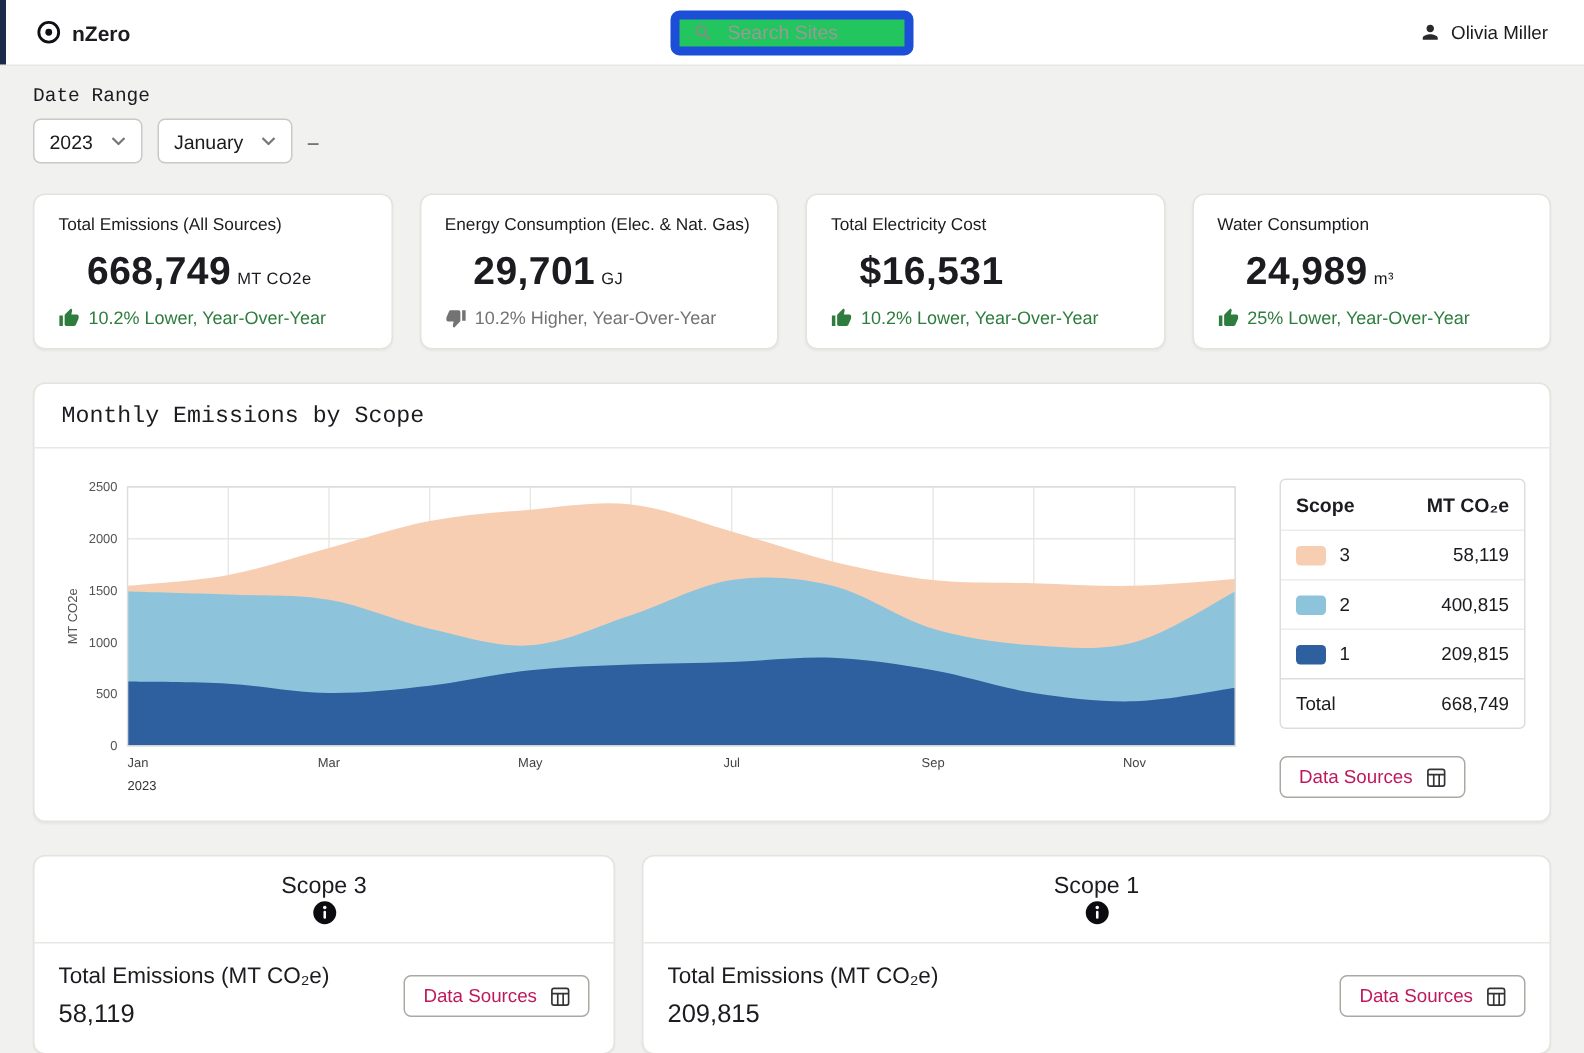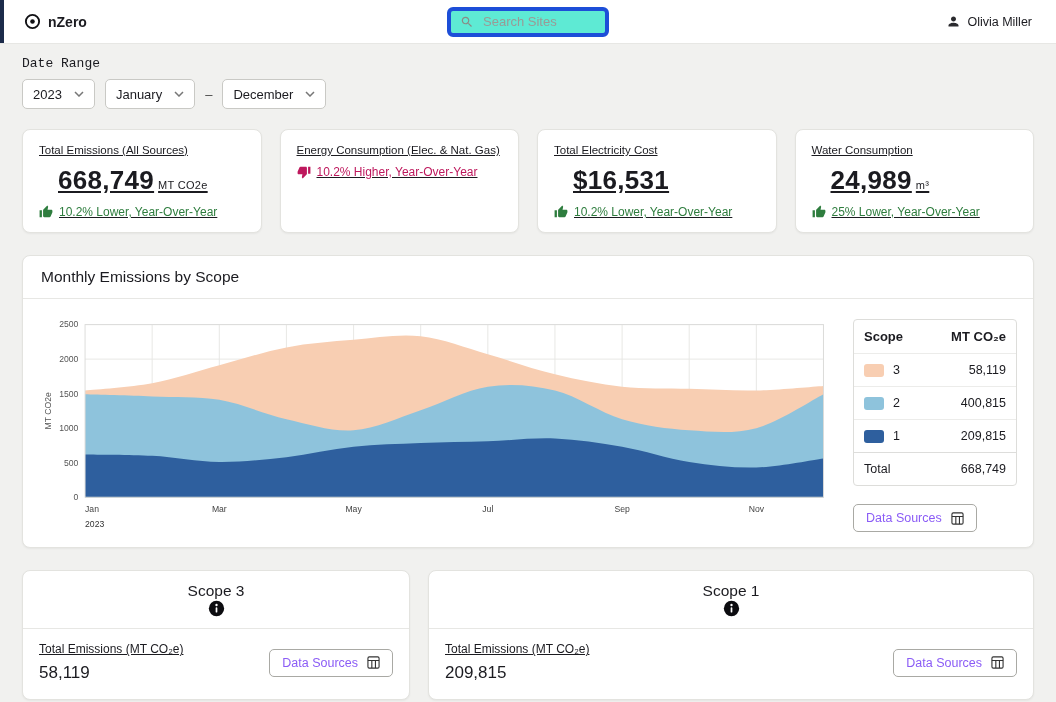--- a/index.html
+++ b/index.html
@@ -16,82 +16,82 @@
     position:relative; height:44px; background:#fff;
     border-bottom:1px solid #e7e7e4;
     display:flex; align-items:center; padding:0 24px;
   }
   .accent { position:absolute; left:0; top:0; width:4px; height:43px; background:#1c2b4a; }
   .brand { display:flex; align-items:center; gap:7px; font-size:14px; font-weight:700; cursor:pointer; }
   .search {
     position:absolute; left:50%; transform:translateX(-50%);
     display:flex; align-items:center; gap:7px;
     width:162px; height:30px; padding:0 9px;
-    background:#5eead4; border:4px solid #1d4ed8; border-radius:6px;
+    background:#22c55e; border:6px solid #1d4ed8; border-radius:6px;
   }
   .search input { border:0; outline:0; flex:1; min-width:0; font-size:13px; color:#333; background:transparent; font-family:inherit; }
   .search input::placeholder { color:#9a9a96; }
   .user { margin-left:auto; display:flex; align-items:center; gap:6px; font-size:12.5px; cursor:pointer; }
 
   
   main { padding:12px 22px 0; }
   h1 { margin:8px 0 16px; font-size:21px; font-weight:700; }
   .dr-label { font-size:13px; margin-bottom:8px;font-family:Liberation Mono, monospace; }
   .dr-row { display:flex; align-items:center; gap:10px; margin-bottom:20px; }
   .select {
     display:flex; align-items:center; gap:12px; height:30px; padding:0 10px;
     background:#fff; border:1px solid #c9c9c5; border-radius:5px;
     font-size:13px; font-weight:500; cursor:pointer;
   }
   .dash { color:#444; font-size:13px; }
 
   
   .card { background:#fff; border:1px solid #e3e3df; border-radius:8px; box-shadow:0 1px 2px rgba(0,0,0,.05); }
 
-  .kpi-row { display:grid; grid-template-columns:repeat(4,1fr); gap:18px;text-decoration:underline; }
+  .kpi-row { display:grid; grid-template-columns:repeat(4,1fr); gap:18px; }
   .kpi { padding:14px 16px 13px; }
   .kpi-title { font-size:11.5px; margin-bottom:9px; }
   .kpi-value { font-size:26px; font-weight:700; letter-spacing:.3px;margin-left:19px; }
   .kpi-unit { font-size:11px; font-weight:400; margin-left:4px; }
   .kpi-delta { display:flex; align-items:center; gap:6px; font-size:12px; margin-top:9px; }
   .kpi-delta.pos { color:#2e7d3e; }
-  .kpi-delta.neg { color:#be185d; }
+  .kpi-delta.neg { color:#737373; }
   .thumb { width:14px; height:14px; fill:currentColor; flex:none; }
   .neg .thumb { transform:rotate(180deg); }
 
   .panel { margin-top:22px; }
   .panel-head { padding:12px 18px; border-bottom:1px solid #e7e7e4; }
-  .panel-head h2 { margin:0; font-size:15.5px; font-weight:500; }
+  .panel-head h2 { margin:0; font-size:15.5px; font-weight:500;font-family:Liberation Mono, monospace; }
   .panel-body { display:flex; gap:18px; padding:16px 16px 10px; }
   .chart-wrap { flex:1; min-width:0; }
   .chart-wrap svg { width:100%; height:auto; display:block; }
 
   .legend-col { width:164px; flex:none; padding-top:4px; }
   .legend { border:1px solid #ddddda; border-radius:4px; background:#fff; overflow:hidden; }
   .legend-row { display:flex; align-items:center; justify-content:space-between; padding:9px 10px; font-size:12.5px; border-top:1px solid #ececea; }
   .legend-row.head { border-top:0; font-weight:600; font-size:13px; }
   .legend-row .cell-l { display:flex; align-items:center; }
   .swatch { width:20px; height:13px; border-radius:3px; display:inline-block; margin-right:9px; }
   .legend-row.total { border-top:1px solid #dddddb; }
   .legend-val { text-align:right; }
 
   .ds-btn {
     display:inline-flex; align-items:center; gap:9px;
     background:#fff; border:1px solid #a9a9a4; border-radius:5px;
-    padding:6px 12px; font-size:12.5px; color:#8b5cf6; cursor:pointer;
+    padding:6px 12px; font-size:12.5px; color:#be185d; cursor:pointer;
     font-family:inherit;
   }
   .legend-col .ds-btn { margin-top:18px; }
 
   .scope-row { display:grid; grid-template-columns:388px 1fr; gap:18px; margin-top:22px; }
   .scope-head { display:flex; align-items:center; justify-content:space-between; padding:11px 16px; border-bottom:1px solid #e7e7e4;flex-direction:column; }
   .scope-head h3 { margin:0; font-size:15.5px; font-weight:500; }
   .info-btn { background:none; border:0; padding:0; cursor:pointer; line-height:0; }
   .scope-body { display:flex; align-items:center; justify-content:space-between; padding:13px 16px 16px; }
-  .metric-label { font-size:12px; margin-bottom:7px;text-decoration:underline; }
+  .metric-label { font-size:15px; margin-bottom:7px; }
   .metric-value { font-size:17px; }
 </style>
 </head>
 <body>
 
 <header class="topbar">
   <div class="accent"></div>
   <div class="brand">
     <span style="line-height:0;">
       <svg width="17" height="17" viewBox="0 0 18 18">
@@ -129,41 +129,36 @@
             <path d="M1 1l4 4 4-4" fill="none" stroke="#777" stroke-width="1.5"></path>
           </svg></span>
     </div>
     <div class="select">
       <span>January</span>
       <span style="line-height:0;"><svg width="10" height="6" viewBox="0 0 10 6">
             <path d="M1 1l4 4 4-4" fill="none" stroke="#777" stroke-width="1.5"></path>
           </svg></span>
     </div>
     <span class="dash">–</span>
-    <div class="select">
-      <span>December</span>
-      <span style="line-height:0;"><svg width="10" height="6" viewBox="0 0 10 6">
-            <path d="M1 1l4 4 4-4" fill="none" stroke="#777" stroke-width="1.5"></path>
-          </svg></span>
-    </div>
   </div>
 
   <section class="kpi-row">
     <article class="card kpi">
       <div class="kpi-title">Total Emissions (All Sources)</div>
       <div class="kpi-value"><span>668,749</span><span class="kpi-unit">MT CO2e</span></div>
       <div class="kpi-delta pos">
         <svg class="thumb" viewBox="0 0 24 24">
             <path d="M1 21h4V9H1v12zM23 10c0-1.1-.9-2-2-2h-6.31l.95-4.57.03-.32c0-.41-.17-.79-.44-1.06L14.17 1 7.58 7.59C7.22 7.95 7 8.45 7 9v10c0 1.1.9 2 2 2h9c.83 0 1.54-.5 1.84-1.22l3.02-7.05c.09-.23.14-.47.14-.72v-2z"></path>
           </svg>
         <span>10.2% Lower, Year-Over-Year</span>
       </div>
     </article>
     <article class="card kpi">
       <div class="kpi-title">Energy Consumption (Elec. &amp; Nat. Gas)</div>
+      <div class="kpi-value"><span>29,701</span><span class="kpi-unit">GJ</span></div>
       <div class="kpi-delta neg">
         <svg class="thumb" viewBox="0 0 24 24">
             <path d="M1 21h4V9H1v12zM23 10c0-1.1-.9-2-2-2h-6.31l.95-4.57.03-.32c0-.41-.17-.79-.44-1.06L14.17 1 7.58 7.59C7.22 7.95 7 8.45 7 9v10c0 1.1.9 2 2 2h9c.83 0 1.54-.5 1.84-1.22l3.02-7.05c.09-.23.14-.47.14-.72v-2z"></path>
           </svg>
         <span>10.2% Higher, Year-Over-Year</span>
       </div>
     </article>
     <article class="card kpi">
       <div class="kpi-title">Total Electricity Cost</div>
       <div class="kpi-value"><span>$16,531</span><span class="kpi-unit"></span></div>

